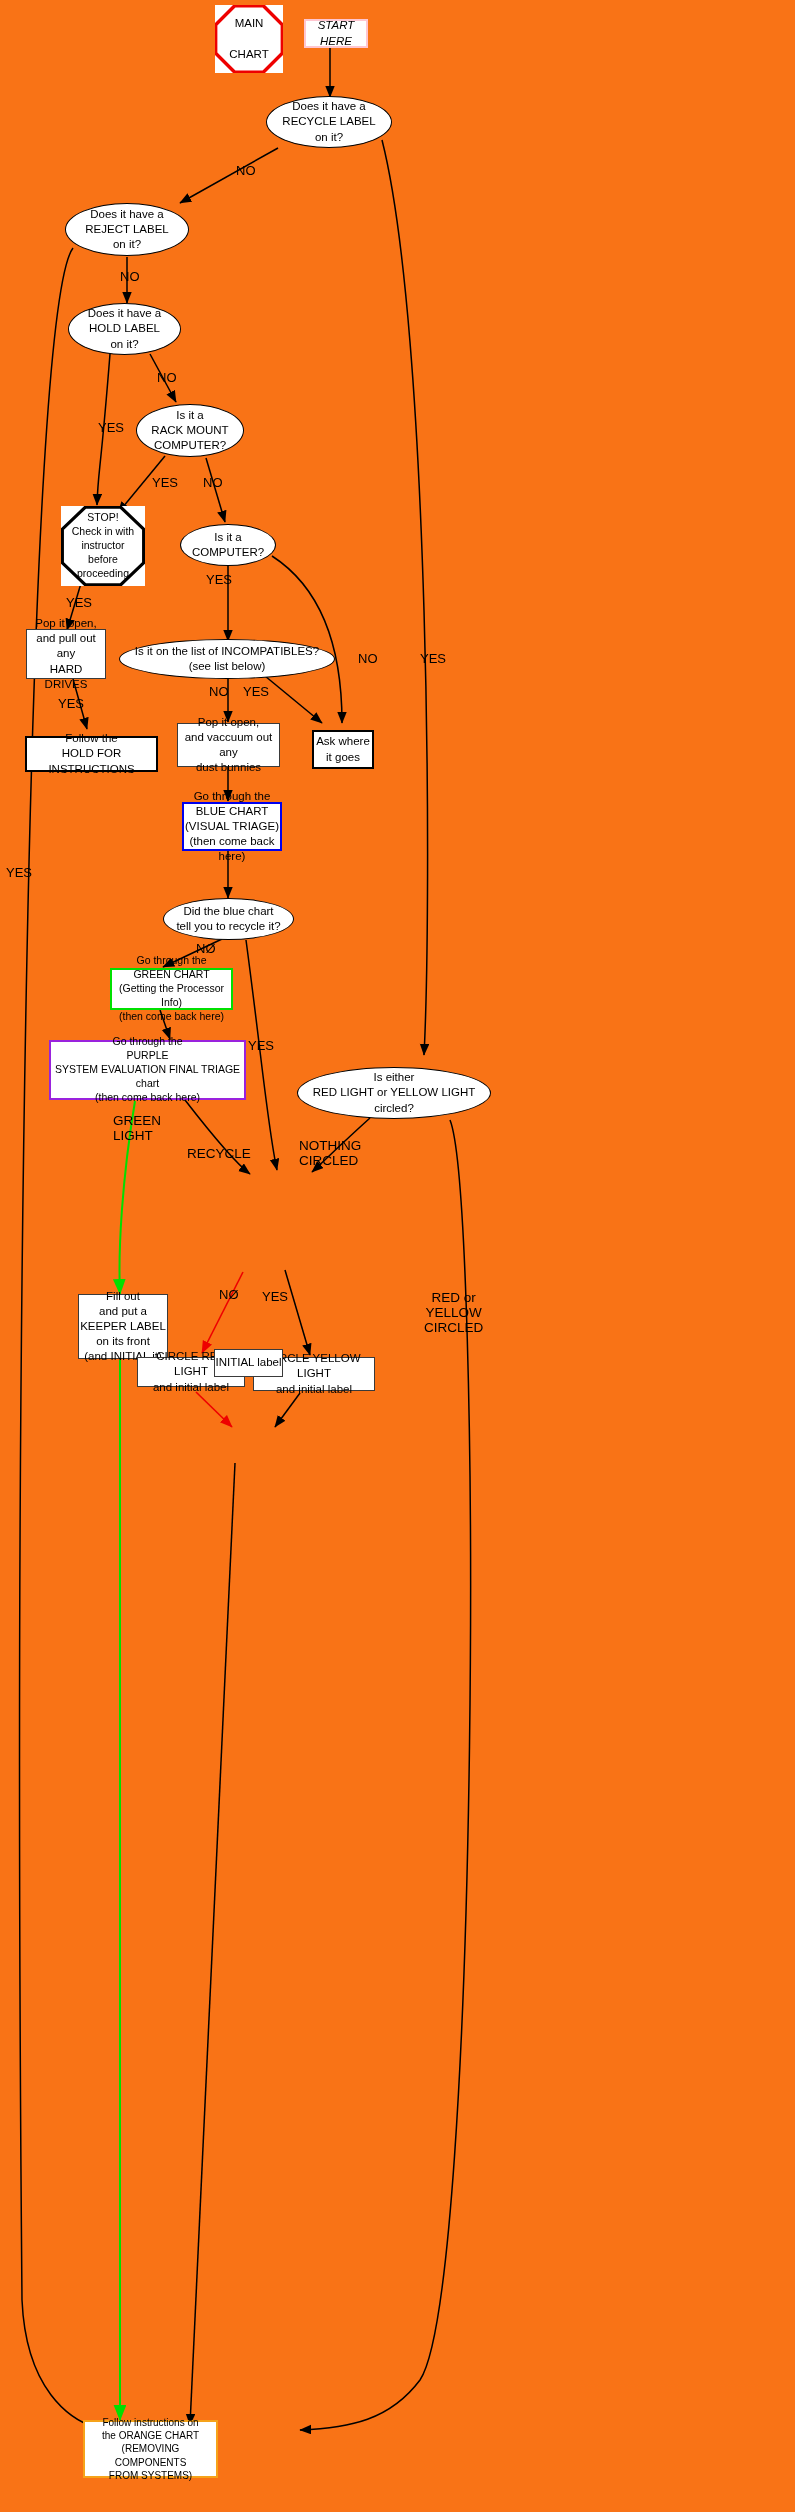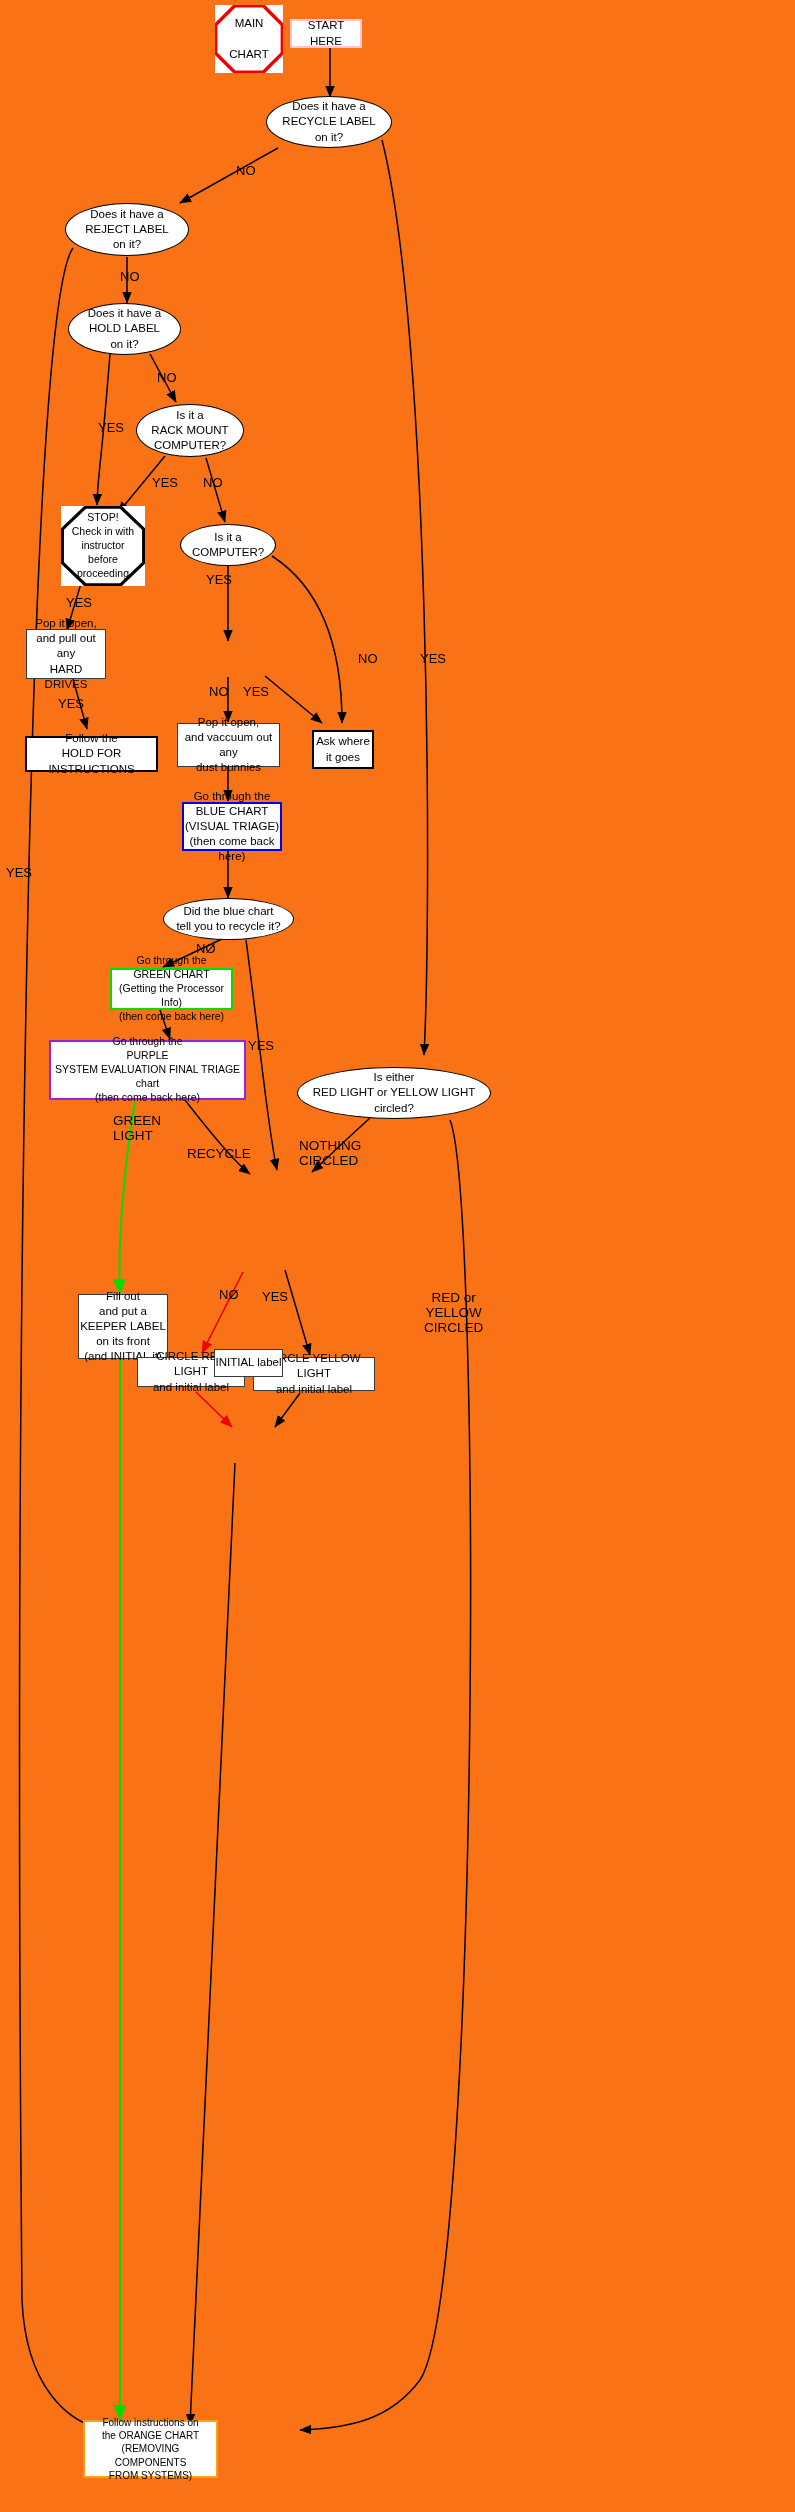--- a/index.html
+++ b/index.html
@@ -116,21 +116,21 @@
 
   <div class="node octagon" style="left:215px;top:5px;width:68px;height:68px;">
     <svg class="oct-shape" viewBox="0 0 100 100" preserveAspectRatio="none">
       <polygon points="29,1 71,1 99,29 99,71 71,99 29,99 1,71 1,29" fill="#fff" stroke="#ee0000" stroke-width="5"></polygon>
     </svg>
     <div class="oct-label">MAIN
 
 CHART</div>
   </div>
 
-  <div class="node box-pink" style="left:290px;top:19px;width:72px;height:29px;">
+  <div class="node box-pink" style="left:304px;top:19px;width:64px;height:29px;font-style:italic;">
     <span>START HERE</span>
   </div>
 
   <div class="node ellipse" style="left:266px;top:96px;width:126px;height:52px;">
     <span>Does it have a
 RECYCLE LABEL
 on it?</span>
   </div>
 
   <div class="node ellipse" style="left:65px;top:203px;width:124px;height:53px;">
@@ -166,20 +166,24 @@
     <span>Is it a
 COMPUTER?</span>
   </div>
 
   <div class="node box" style="left:26px;top:629px;width:80px;height:50px;">
     <span>Pop it open,
 and pull out any
 HARD DRIVES</span>
   </div>
 
+  <div class="node ellipse" style="left:119px;top:639px;width:216px;height:40px;">
+    <span>Is it on the list of INCOMPATIBLES?
+(see list below)</span>
+  </div>
 
   <div class="node box-bold" style="left:312px;top:724px;width:62px;height:39px;">
     <span>Ask where
 it goes</span>
   </div>
 
   <div class="node box-bold" style="left:25px;top:730px;width:133px;height:36px;">
     <span>Follow the
 HOLD FOR INSTRUCTIONS</span>
   </div>

